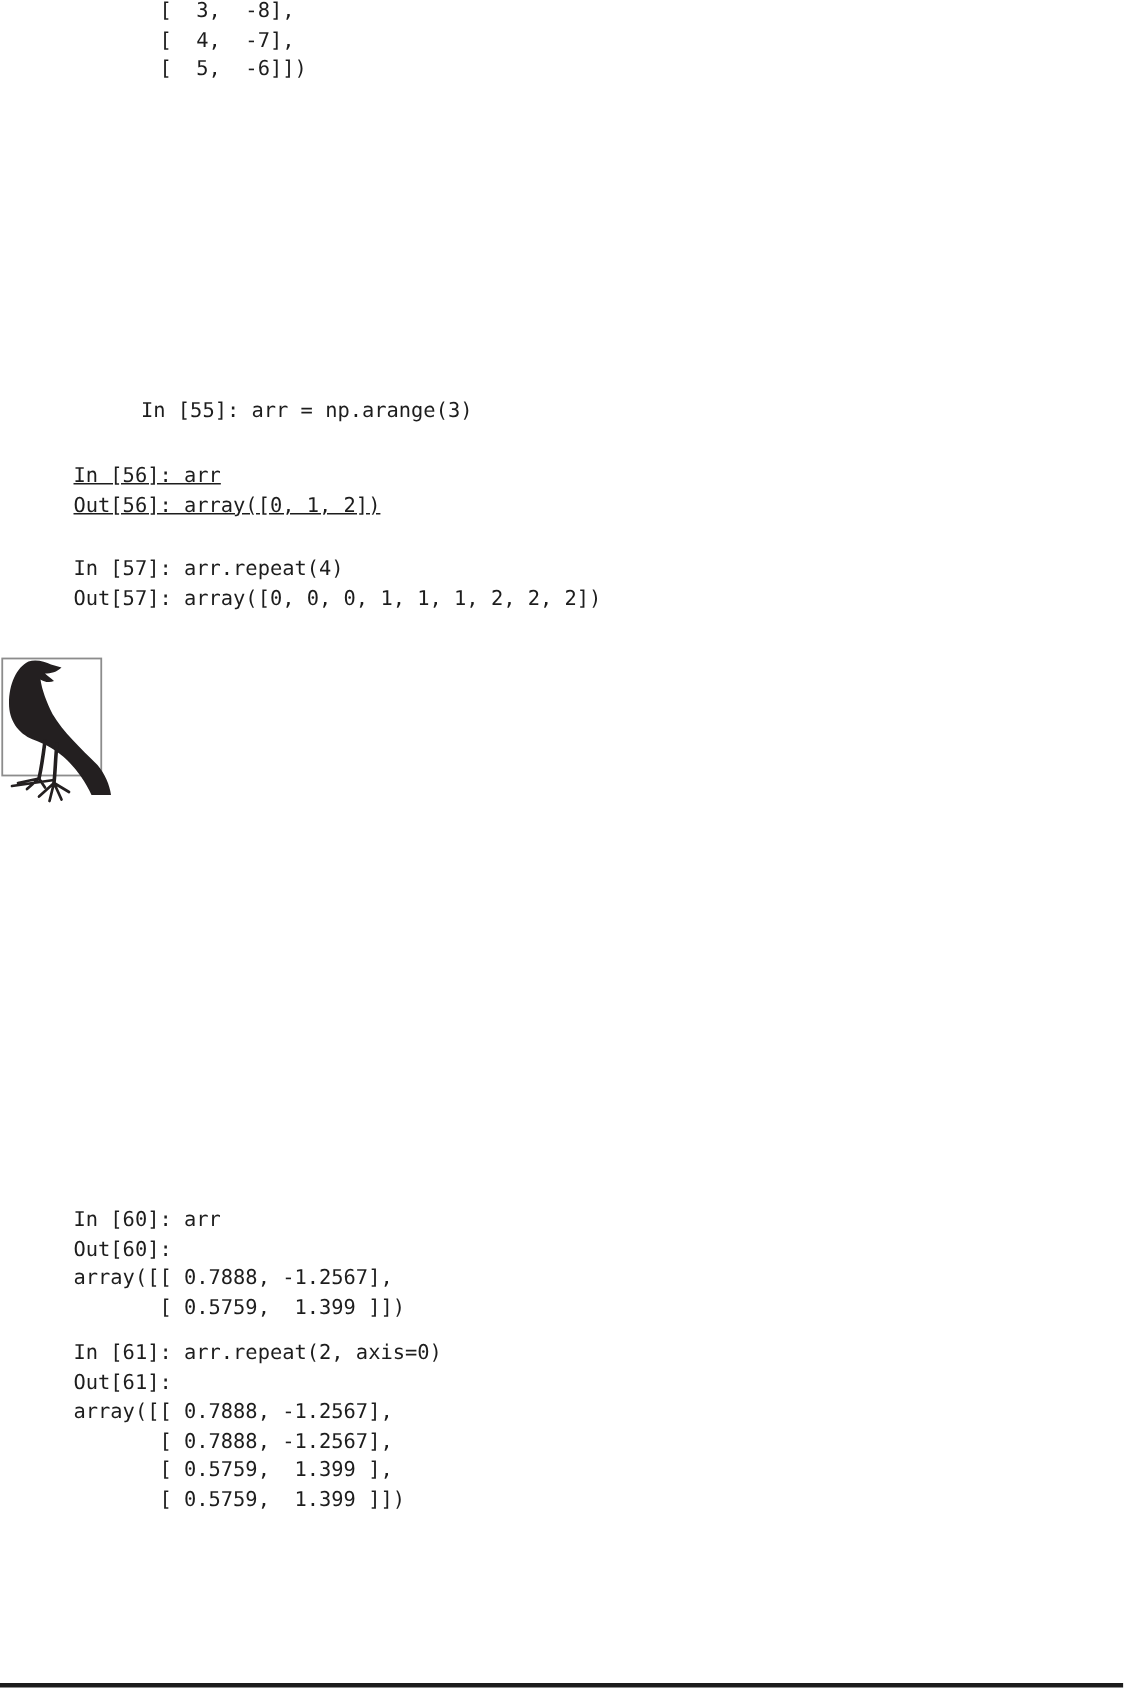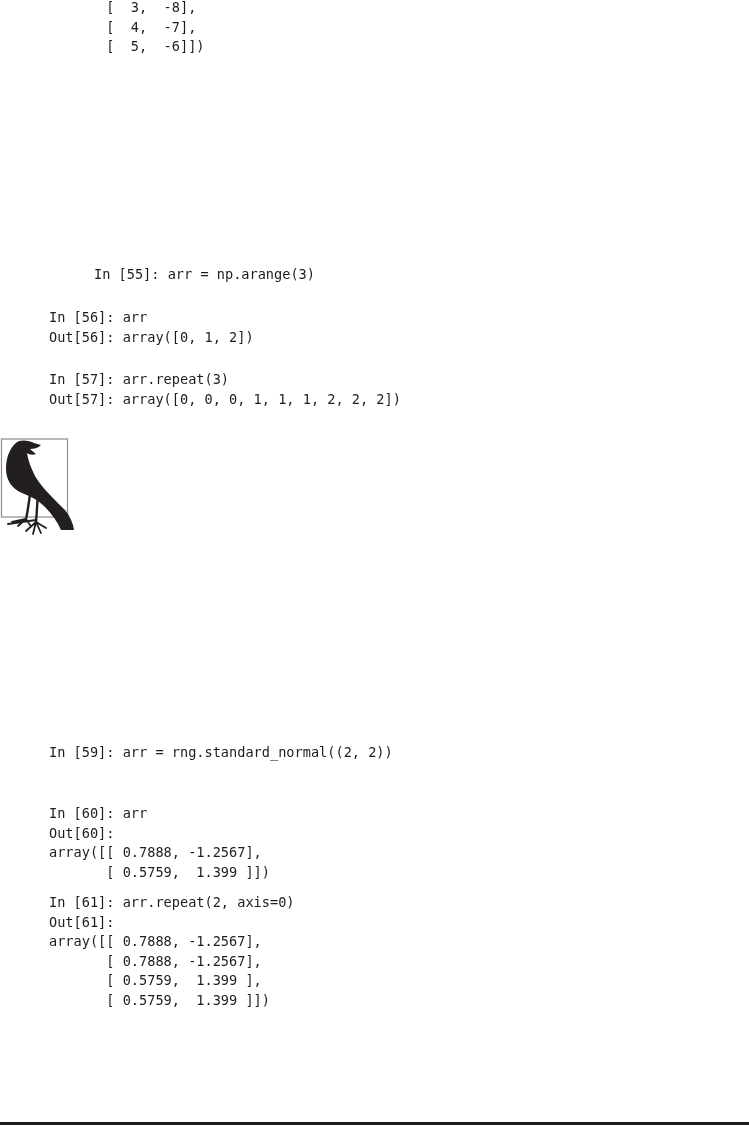--- a/index.html
+++ b/index.html
@@ -20,21 +20,21 @@
     left: 49px;
     margin: 0;
     font-family: "DejaVu Sans Mono", "Liberation Mono", monospace;
     font-size: 13.6px;
     line-height: 19.5px;
     color: #1d1d1d;
     white-space: pre;
   }
   #block-out54   { top: -2px; }
   #block-in55    { top: 265px; margin-left: 45px; }
-  #block-in56    { top: 308px; }
+  #block-in56    { top: 308px; text-decoration: underline; }
   #block-in57    { top: 370px; }
   #block-in58    { top: 633px; }
   #block-in59    { top: 743px; }
   #block-in60    { top: 804px; }
   #block-in61    { top: 893px; }
   #crow-note {
     position: absolute;
     left: 0px;
     top: 438px;
     width: 100px;
@@ -53,23 +53,22 @@
 <body>
 
 <div id="page">
 
   <pre class="code" id="block-out54">       [  3,  -8],
        [  4,  -7],
        [  5,  -6]])</pre>
   <pre class="code" id="block-in55">In [55]: arr = np.arange(3)</pre>
   <pre class="code" id="block-in56">In [56]: arr
 Out[56]: array([0, 1, 2])</pre>
-  <pre class="code" id="block-in57">In [57]: arr.repeat(3)
+  <pre class="code" id="block-in57">In [57]: arr.repeat(4)
 Out[57]: array([0, 0, 0, 1, 1, 1, 2, 2, 2])</pre>
-  <pre class="code" id="block-in59">In [59]: arr = rng.standard_normal((2, 2))</pre>
   <pre class="code" id="block-in60">In [60]: arr
 Out[60]: 
 array([[ 0.7888, -1.2567],
        [ 0.5759,  1.399 ]])</pre>
   <pre class="code" id="block-in61">In [61]: arr.repeat(2, axis=0)
 Out[61]: 
 array([[ 0.7888, -1.2567],
        [ 0.7888, -1.2567],
        [ 0.5759,  1.399 ],
        [ 0.5759,  1.399 ]])</pre>

